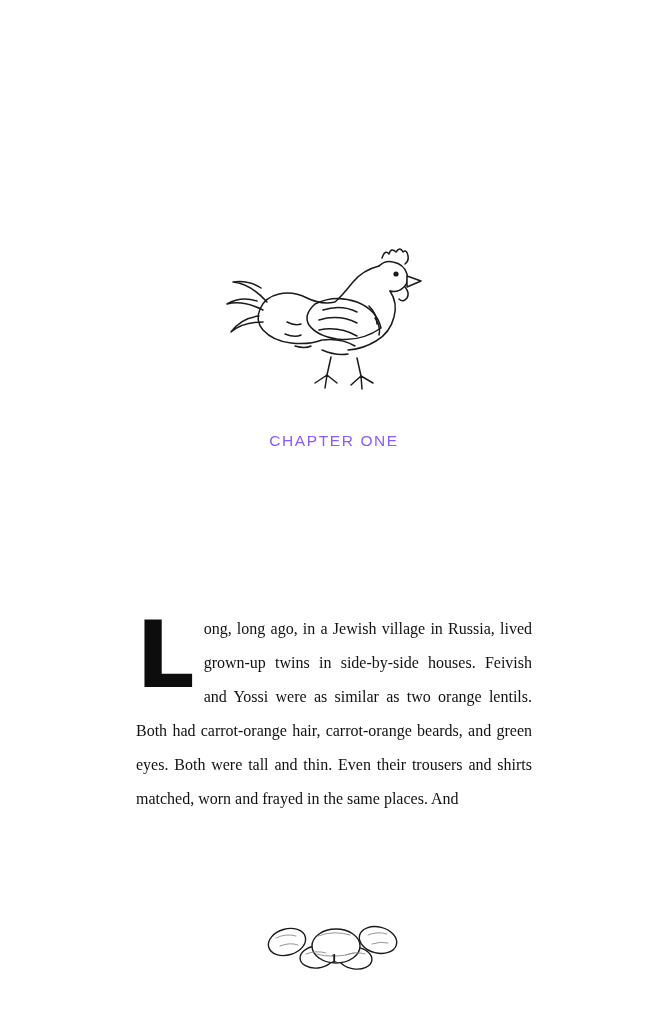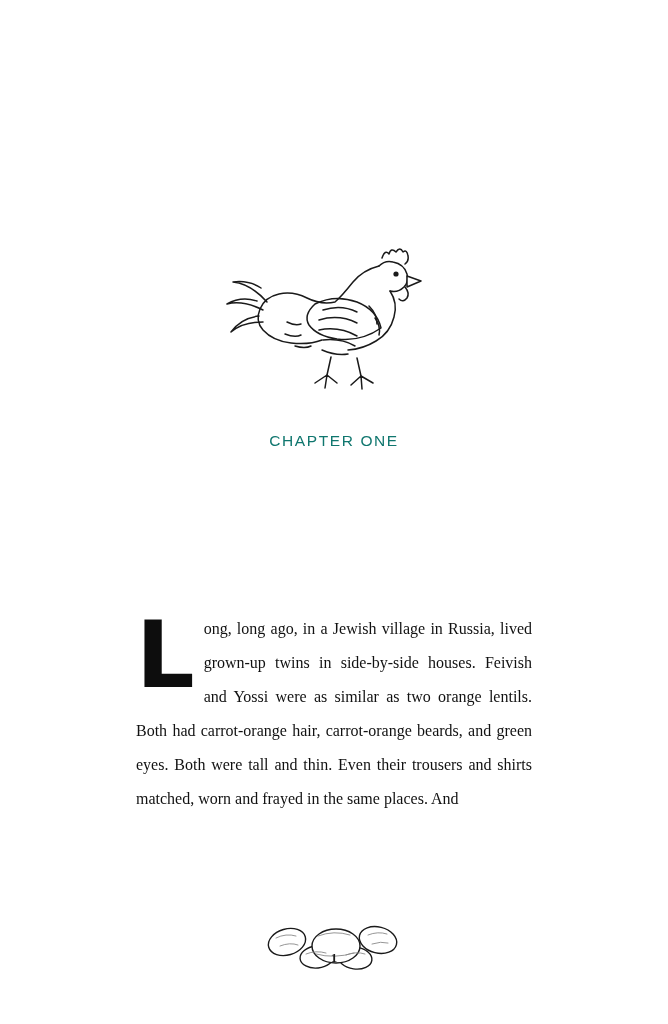--- a/index.html
+++ b/index.html
@@ -38,21 +38,21 @@
   
   .chapter-label {
     position: absolute;
     top: 432px;
     left: 0;
     width: 668px;
     text-align: center;
     font-family: "Liberation Sans", sans-serif;
     font-size: 15.5px;
     letter-spacing: 1.6px;
-    color: #0f766e;
+    color: #8b5cf6;
     font-weight: 400;
   }
 
   
   .chapter-title {
     position: absolute;
     top: 463px;
     left: 0;
     width: 668px;
     text-align: center;

